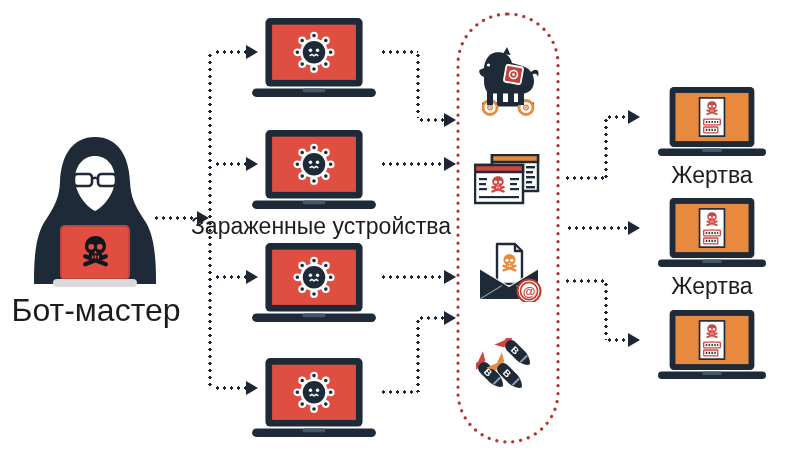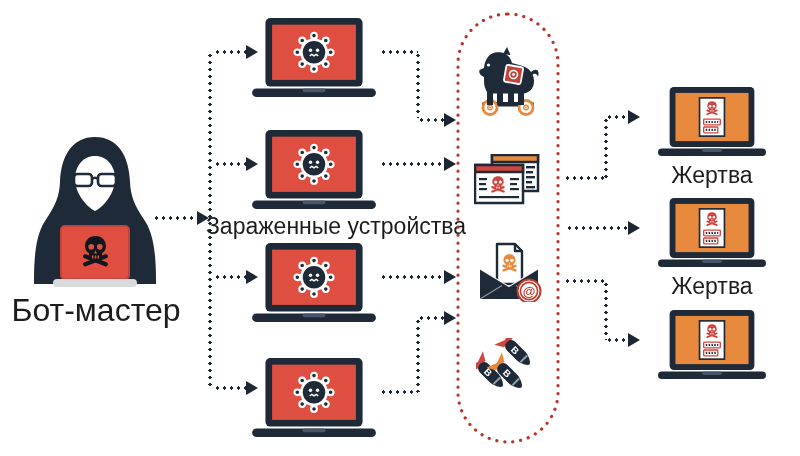--- a/index.html
+++ b/index.html
@@ -142,21 +142,21 @@
     </svg>
   <svg class="abs" style="left:252px; top:130px" width="124" height="80" viewBox="0 0 130 84">
       <use href="#sym-infected-laptop"></use>
     </svg>
   <svg class="abs" style="left:252px; top:243px" width="124" height="80" viewBox="0 0 130 84">
       <use href="#sym-infected-laptop"></use>
     </svg>
   <svg class="abs" style="left:252px; top:358px" width="124" height="80" viewBox="0 0 130 84">
       <use href="#sym-infected-laptop"></use>
     </svg>
-  <div class="lbl lbl-mid" style="left:336px; top:213px">Зараженные устройства</div>
+  <div class="lbl lbl-mid" style="left:321px; top:213px">Зараженные устройства</div>
 
   <div class="dot-h" style="left:380px; top:50px; width:38px"></div>
   <div class="dot-v" style="left:416px; top:52px; height:66px"></div>
   <div class="dot-h" style="left:418px; top:118px; width:26px"></div>
   <div class="ah" style="left:444px; top:113px"></div>
   <div class="dot-h" style="left:380px; top:162px; width:64px"></div>
   <div class="ah" style="left:444px; top:157px"></div>
   <div class="dot-h" style="left:380px; top:275px; width:64px"></div>
   <div class="ah" style="left:444px; top:270px"></div>
   <div class="dot-h" style="left:380px; top:390px; width:38px"></div>

